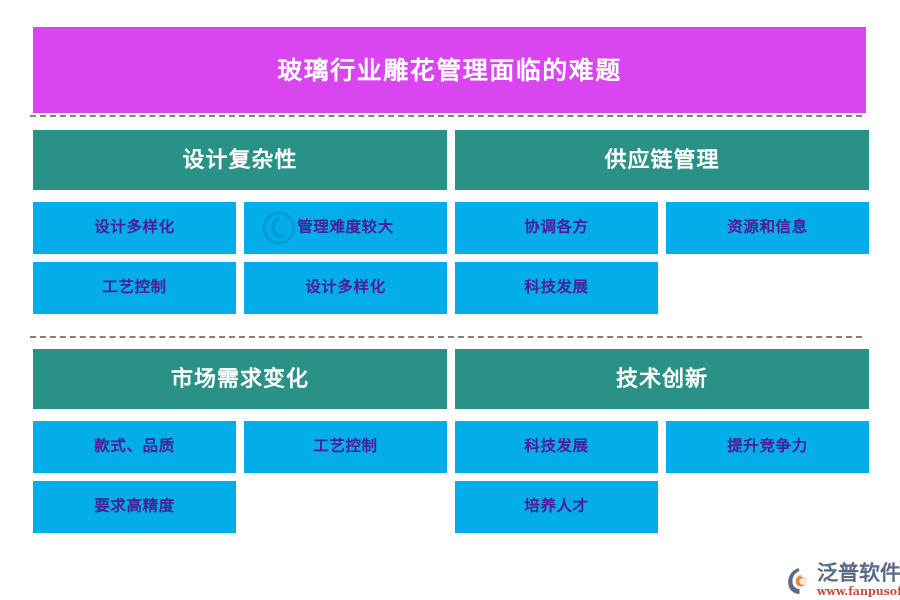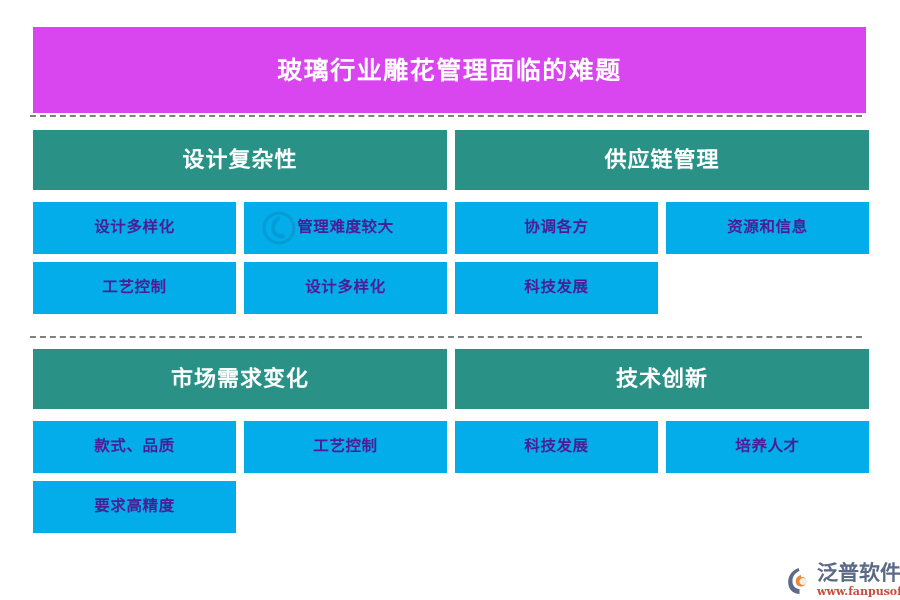--- a/index.html
+++ b/index.html
@@ -234,20 +234,23 @@
     </div>
   </div>
 
   <div class="section col-right row-bottom">
     <div class="section-header">
       <span class="header-text">技术创新</span>
     </div>
     <div class="tile-grid">
       <div class="tile">
         <span class="tile-text">科技发展</span>
+      </div>
+      <div class="tile">
+        <span class="tile-text">提升竞争力</span>
       </div>
       <div class="tile">
         <span class="tile-text">培养人才</span>
       </div>
     </div>
   </div>
 
   <div class="brand-logo">
     <span class="brand-mark">
       <svg viewBox="0 0 64 64" width="32" height="32" aria-hidden="true">

